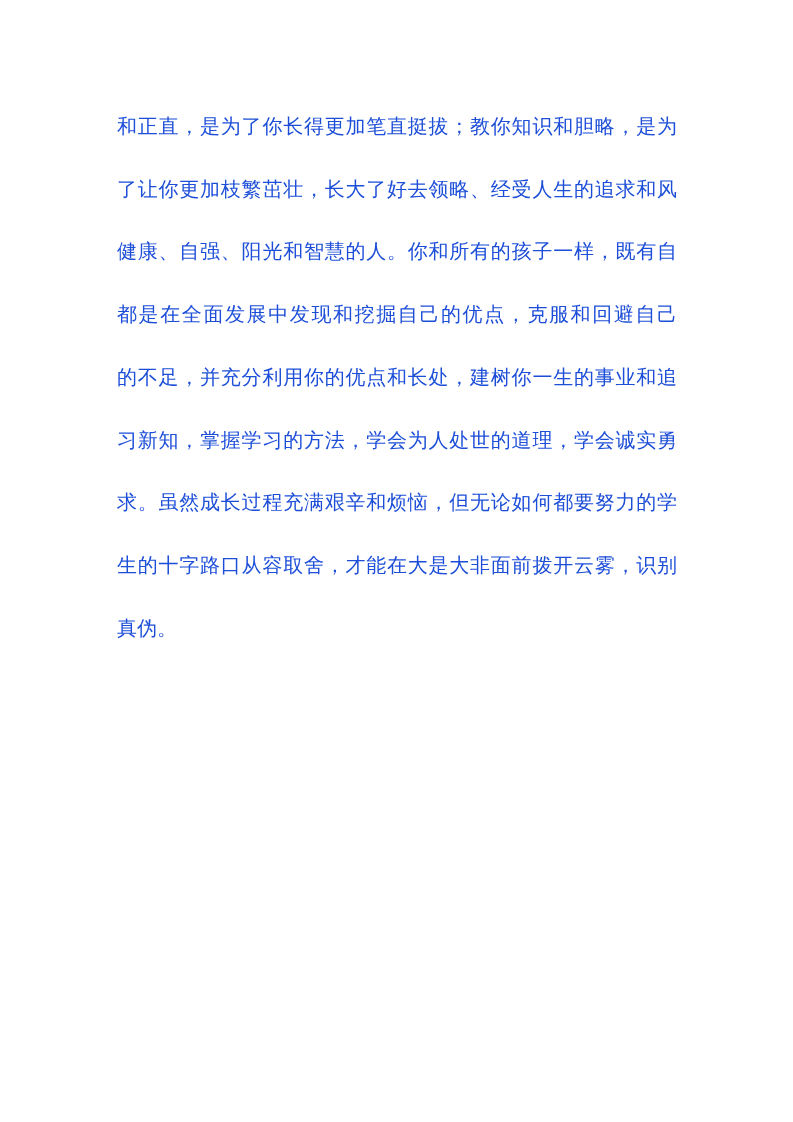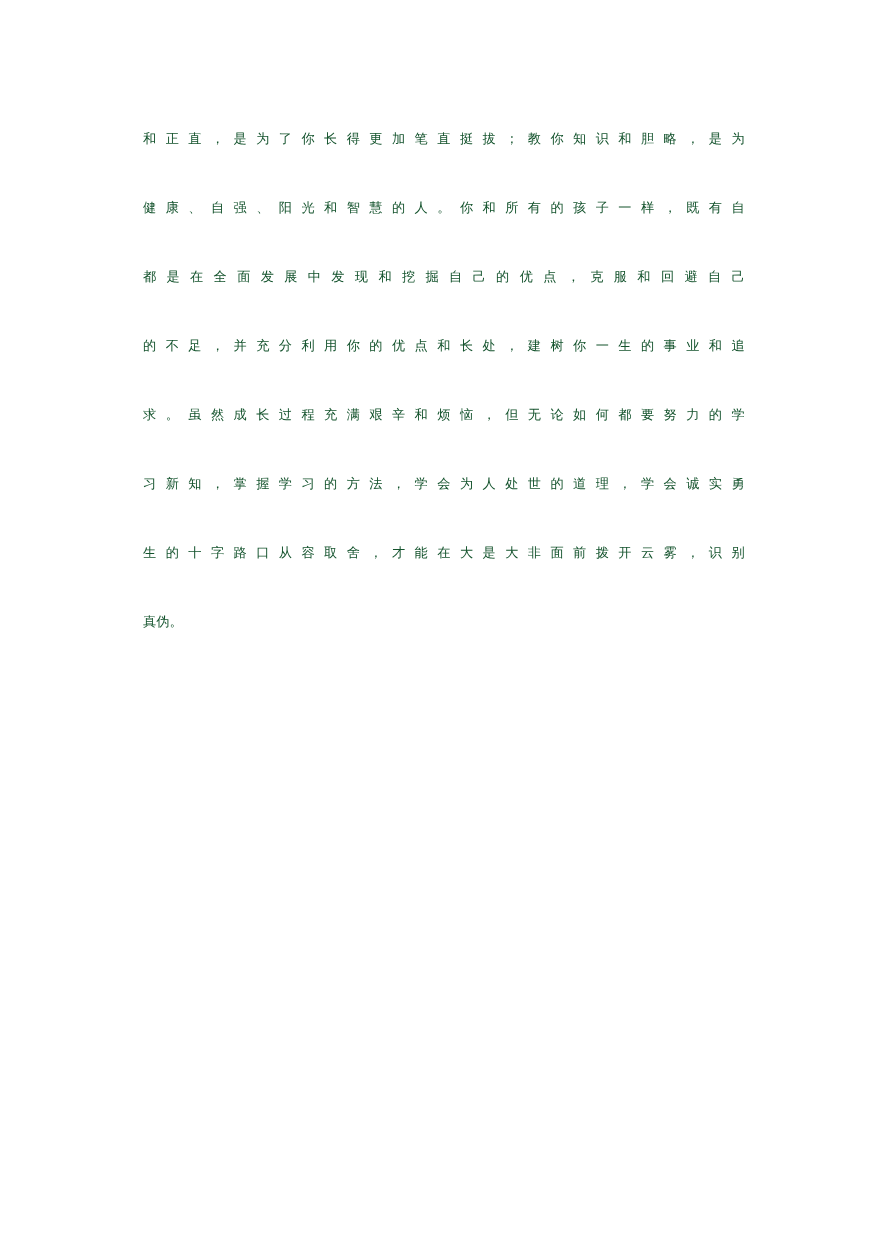--- a/index.html
+++ b/index.html
@@ -26,45 +26,45 @@
     width: 560px;
   }
   .paragraph {
     margin: 0;
     padding: 0;
   }
   .paragraph + .paragraph {
     margin-top: 50px;
   }
   .text-line {
-    font-size: 12px;
+    font-size: 20px;
     line-height: 62.7px;
-    color: #14532d;
+    color: #1d4ed8;
     white-space: nowrap;
     letter-spacing: 0;
-    margin-left: 13px;
   }
   .text-line.justify {
     text-align: justify;
     text-align-last: justify;
   }
   .text-line.no-justify {
     text-align: right;
     text-align-last: left;
   }
 </style>
 </head>
 <body style="background: rgb(255, 255, 255);">
 
 <div class="page">
   <div class="doc-content" id="doc-content" style="color: rgb(38, 38, 38);">
       <div class="paragraph">
         <div class="text-line justify">和正直，是为了你长得更加笔直挺拔；教你知识和胆略，是为</div>
+        <div class="text-line justify">了让你更加枝繁茁壮，长大了好去领略、经受人生的追求和风</div>
         <div class="text-line justify">健康、自强、阳光和智慧的人。你和所有的孩子一样，既有自</div>
         <div class="text-line justify">都是在全面发展中发现和挖掘自己的优点，克服和回避自己</div>
         <div class="text-line justify">的不足，并充分利用你的优点和长处，建树你一生的事业和追</div>
+        <div class="text-line justify">习新知，掌握学习的方法，学会为人处世的道理，学会诚实勇</div>
         <div class="text-line justify">求。虽然成长过程充满艰辛和烦恼，但无论如何都要努力的学</div>
-        <div class="text-line justify">习新知，掌握学习的方法，学会为人处世的道理，学会诚实勇</div>
         <div class="text-line justify">生的十字路口从容取舍，才能在大是大非面前拨开云雾，识别</div>
         <div class="text-line no-justify">真伪。</div>
       </div>
     </div>
 </div>
 
 </body></html>

